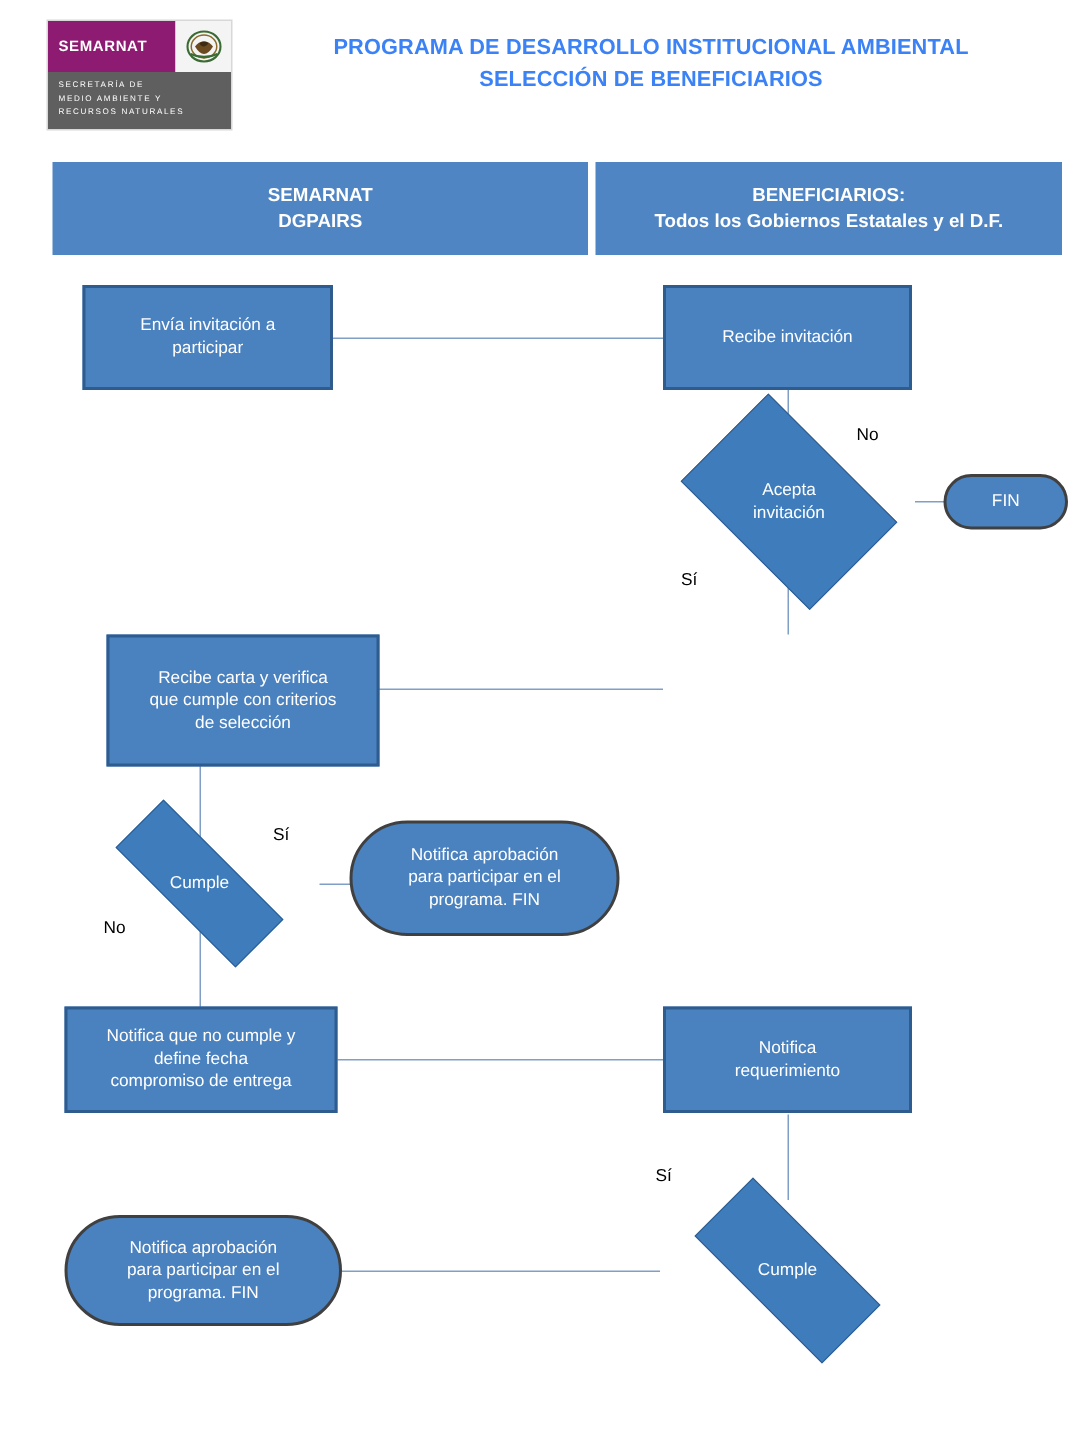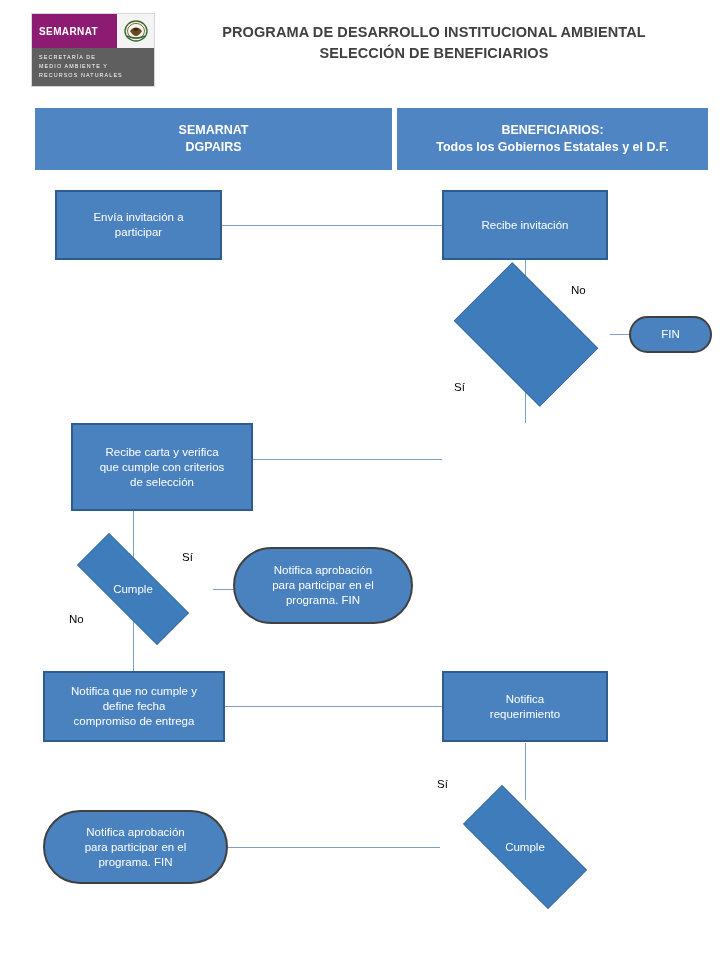--- a/index.html
+++ b/index.html
@@ -69,21 +69,21 @@
   #logo-bottom div { white-space: nowrap; }
 
   #title {
     position: absolute;
     left: 160px;
     top: 22px;
     width: 548px;
     text-align: center;
     font-size: 14.5px;
     font-weight: bold;
-    color: #404040;
+    color: #3b82f6;
     line-height: 21px;
     letter-spacing: .1px;
   }
 
   
   .col-header {
     position: absolute;
     background: #5085c3;
     color: #ffffff;
     font-size: 12.5px;
@@ -224,20 +224,22 @@
     <span>Envía invitación a
 participar</span>
   </div>
 
   <div class="node process" style="left:442px; top:190px; width:166px; height:70px;">
     <span>Recibe invitación</span>
   </div>
 
   <div class="node decision" style="left:440px; top:276px; width:172px; height:117px;">
     <div class="dia-shape"></div>
+    <span>Acepta
+invitación</span>
   </div>
 
   <div class="node terminator" style="left:629px; top:316px; width:83px; height:37px;">
     <span>FIN</span>
   </div>
 
 
   <div class="node process" style="left:43px; top:423px; width:182px; height:88px;margin-left:28px;">
     <span>Recibe carta y verifica
 que cumple con criterios

